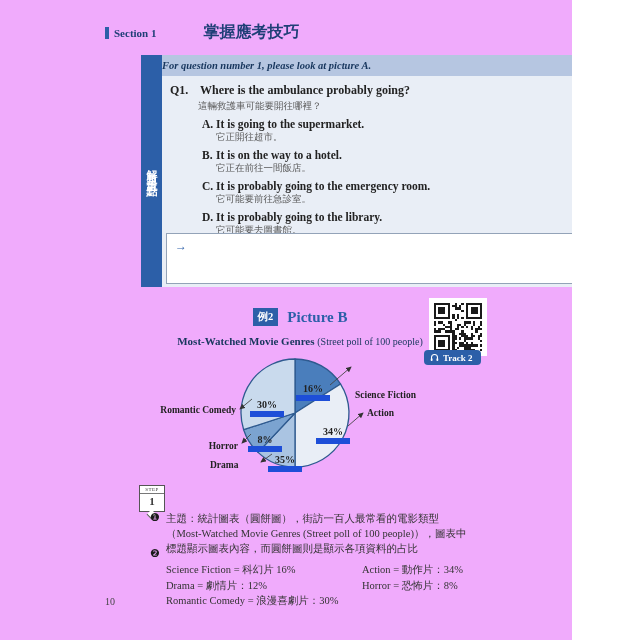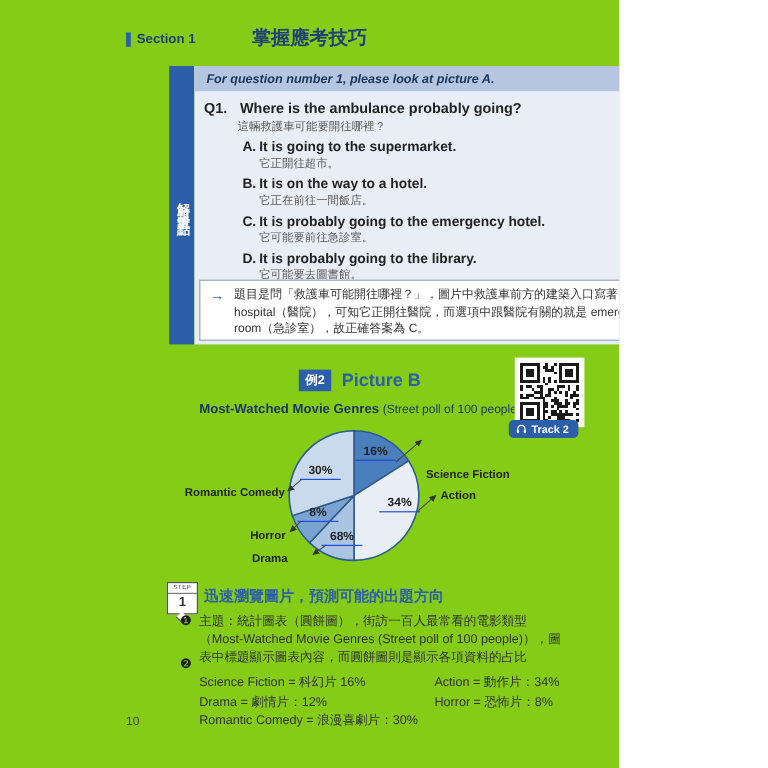--- a/index.html
+++ b/index.html
@@ -1,29 +1,29 @@
 <!DOCTYPE html>
 <html><head>
 <meta charset="utf-8">
 <style>
   html,body{margin:0;padding:0;background:#fff;}
-  .page{position:relative;width:516px;height:640px;background:#84cc16;overflow:hidden;
-        font-family:Liberation Sans, sans-serif;color:#2b2b2b;}
+  .page{position:relative;width:572px;height:640px;background:#f0abfc;overflow:hidden;
+        font-family:Liberation Serif, serif;color:#2b2b2b;}
   
   .sec-header{position:absolute;left:105px;top:22px;display:flex;align-items:center;gap:5px;}
   .sec-bar{width:4px;height:12px;background:#2c5fa8;}
   .sec-label{font-size:11px;font-weight:bold;color:#1f3f77;}
   .sec-title{font-size:16px;font-weight:bold;color:#1f3f77;margin-left:42px;}
   
   .qside{position:absolute;left:141px;top:55px;width:21px;height:232px;background:#2c5fa8;
          display:flex;align-items:center;justify-content:center;}
   .qside span{writing-mode:vertical-rl;text-orientation:upright;color:#fff;font-size:11px;
          font-weight:bold;letter-spacing:5px;}
   .qbox{position:absolute;left:162px;top:55px;width:414px;height:232px;background:#e9eef6;}
-  .qbox-header{height:21px;background:#b6c6e1;display:flex;align-items:center;padding-left:10px;
+  .qbox-header{height:21px;background:#b6c6e1;display:flex;align-items:center;padding-left:0;
          font-size:10.5px;font-style:italic;font-weight:bold;color:#17365d;}
   .qrow{display:flex;margin:7px 0 0 8px;}
   .qnum{width:30px;font-size:12px;font-weight:bold;color:#222;}
   .qen{font-size:12px;font-weight:bold;color:#222;}
   .qzh{font-size:9.5px;color:#595959;margin:2px 0 0 36px;}
   .opt{display:flex;margin:5px 0 0 40px;}
   .opt-letter{width:14px;font-size:11.5px;font-weight:bold;color:#222;}
   .opt-en{font-size:11.5px;font-weight:bold;color:#222;}
   .opt-zh{font-size:9.5px;color:#595959;margin:1px 0 0 54px;}
   .ansrow{display:flex;align-items:center;gap:7px;margin:7px 0 0 6px;}
@@ -44,21 +44,21 @@
   .chart-title .t2{font-weight:normal;font-size:10px;}
   
   .qr{position:absolute;left:429px;top:298px;width:58px;height:58px;background:#fff;}
   .trackpill{position:absolute;left:424px;top:350px;background:#2c5fa8;border-radius:4px;
         color:#fff;font-size:9px;font-weight:bold;padding:2.5px 8px 2.5px 6px;
         display:flex;align-items:center;gap:4px;}
   
   .pie-wrap{position:absolute;left:150px;top:352px;width:300px;height:137px;}
   .pie-wrap svg{position:absolute;left:0;top:0;}
   .pct{position:absolute;width:34px;text-align:center;font-size:10px;font-weight:bold;
-       color:#222;border-bottom:1px solid #1d4ed8;padding-bottom:1px;}
+       color:#222;border-bottom:6px solid #1d4ed8;padding-bottom:1px;margin-top:12px;}
   .gname{position:absolute;font-size:9.5px;font-weight:bold;color:#222;white-space:nowrap;}
   
   .stepbadge{position:absolute;left:139px;top:485px;width:24px;height:25px;background:#fff;
        border:1.5px solid #555;text-align:center;}
   .stepbadge .s1{font-size:5px;letter-spacing:.5px;color:#333;border-bottom:1px solid #777;
        display:block;padding:1px 0;}
   .stepbadge .s2{font-size:11px;font-weight:bold;color:#333;display:block;line-height:14px;}
   .steptail{position:absolute;left:148px;top:511px;width:6px;height:6px;background:#fff;
        border-right:1.5px solid #555;border-bottom:1.5px solid #555;transform:rotate(45deg);}
   .stepheading{position:absolute;left:170px;top:489px;font-size:12.5px;font-weight:bold;color:#2c5fa8;}
@@ -101,39 +101,38 @@
     <div class="opt-zh">它正開往超市。</div>
 
     <div class="opt">
       <span class="opt-letter">B.</span>
       <span class="opt-en">It is on the way to a hotel.</span>
     </div>
     <div class="opt-zh">它正在前往一間飯店。</div>
 
     <div class="opt">
       <span class="opt-letter">C.</span>
-      <span class="opt-en">It is probably going to the emergency hotel.</span>
+      <span class="opt-en">It is probably going to the emergency room.</span>
     </div>
     <div class="opt-zh">它可能要前往急診室。</div>
 
     <div class="opt">
       <span class="opt-letter">D.</span>
       <span class="opt-en">It is probably going to the library.</span>
     </div>
     <div class="opt-zh">它可能要去圖書館。</div>
 
     <div class="ansrow">
       <span class="anspill">正解</span>
       <span class="ansletter">C</span>
     </div>
   </div>
 
   <div class="notebox">
     <span class="notearrow">→</span>
-    <span class="notetext">題目是問「救護車可能開往哪裡？」，圖片中救護車前方的建築入口寫著 hospital（醫院），可知它正開往醫院，而選項中跟醫院有關的就是 emergency room（急診室），故正確答案為 C。</span>
   </div>
 
   <div class="picb">
     <span class="exbadge">例2</span>
     <span class="picb-title">Picture B</span>
   </div>
 
   <div class="chart-title">
     <span class="t1">Most-Watched Movie Genres</span>
     <span class="t2">(Street poll of 100 people)</span>
@@ -382,36 +381,35 @@
       <g stroke="#444" stroke-width="0.9">
         <line x1="180" y1="33" x2="201" y2="15" marker-end="url(#ah)"></line>
         <line x1="198" y1="74" x2="213" y2="61" marker-end="url(#ah)"></line>
         <line x1="102" y1="47" x2="90" y2="57" marker-end="url(#ah)"></line>
         <line x1="101" y1="82" x2="92" y2="91" marker-end="url(#ah)"></line>
         <line x1="122" y1="102" x2="111" y2="110" marker-end="url(#ah)"></line>
       </g>
     </svg>
     <span class="pct" style="left:146px;top:19px;">16%</span>
     <span class="pct" style="left:166px;top:62px;">34%</span>
-    <span class="pct" style="left:118px;top:90px;">68%</span>
+    <span class="pct" style="left:118px;top:90px;">35%</span>
     <span class="pct" style="left:98px;top:70px;">8%</span>
     <span class="pct" style="left:100px;top:35px;">30%</span>
     <span class="gname" style="left:205px;top:9px;margin-top:29px;">Science Fiction</span>
     <span class="gname" style="left:217px;top:56px;">Action</span>
     <span class="gname" style="left:60px;top:108px;width:46px;text-align:left;">Drama</span>
     <span class="gname" style="left:40px;top:89px;width:48px;text-align:right;">Horror</span>
     <span class="gname" style="left:4px;top:53px;width:82px;text-align:right;">Romantic Comedy</span>
   </div>
 
   <div class="stepbadge">
     <span class="s1">STEP</span>
     <span class="s2">1</span>
   </div>
   <div class="steptail"></div>
-  <div class="stepheading">迅速瀏覽圖片，預測可能的出題方向</div>
 
   <div class="bullet b1">
     <span class="mark">❶</span>
     <span class="btext">主題：統計圖表（圓餅圖），街訪一百人最常看的電影類型（Most-Watched Movie Genres (Street poll of 100 people)），圖表中標題顯示圖表內容，而圓餅圖則是顯示各項資料的占比</span>
   </div>
   <div class="bullet b2">
     <span class="mark">❷</span>
   </div>
 
   <div class="genres-left">

